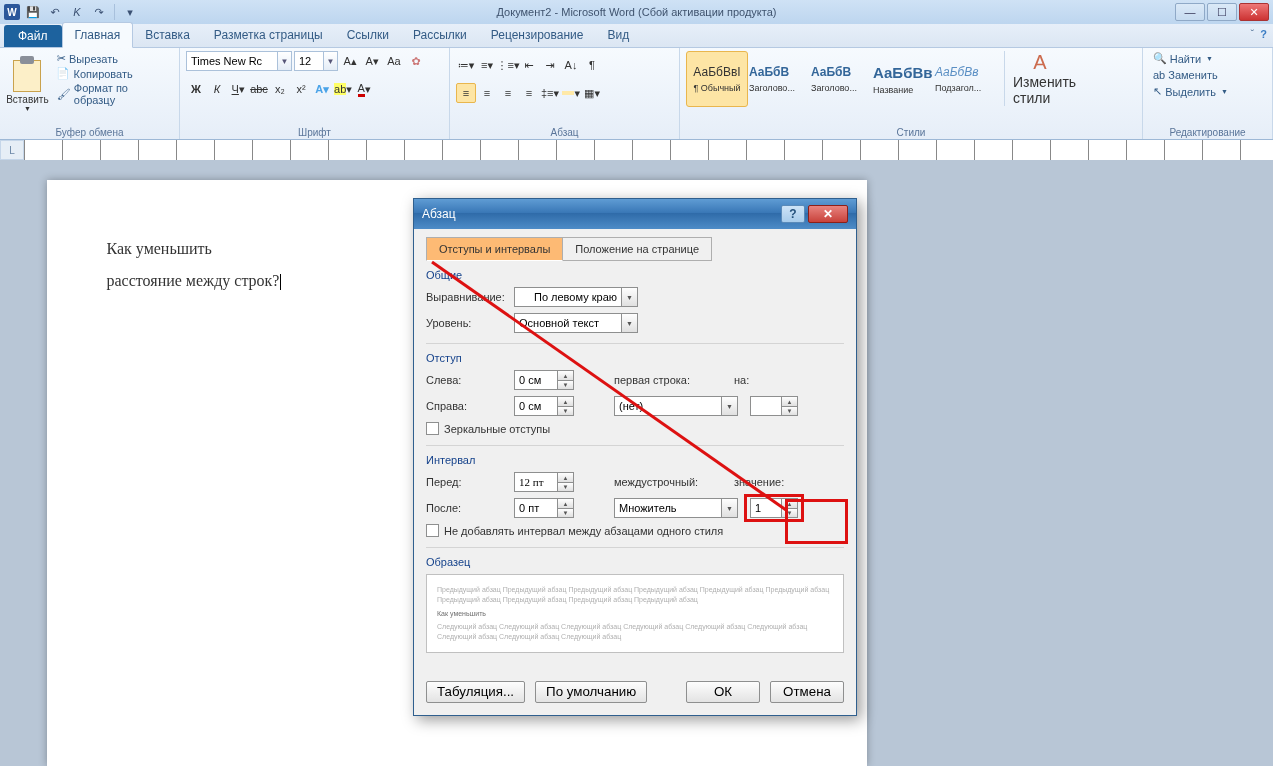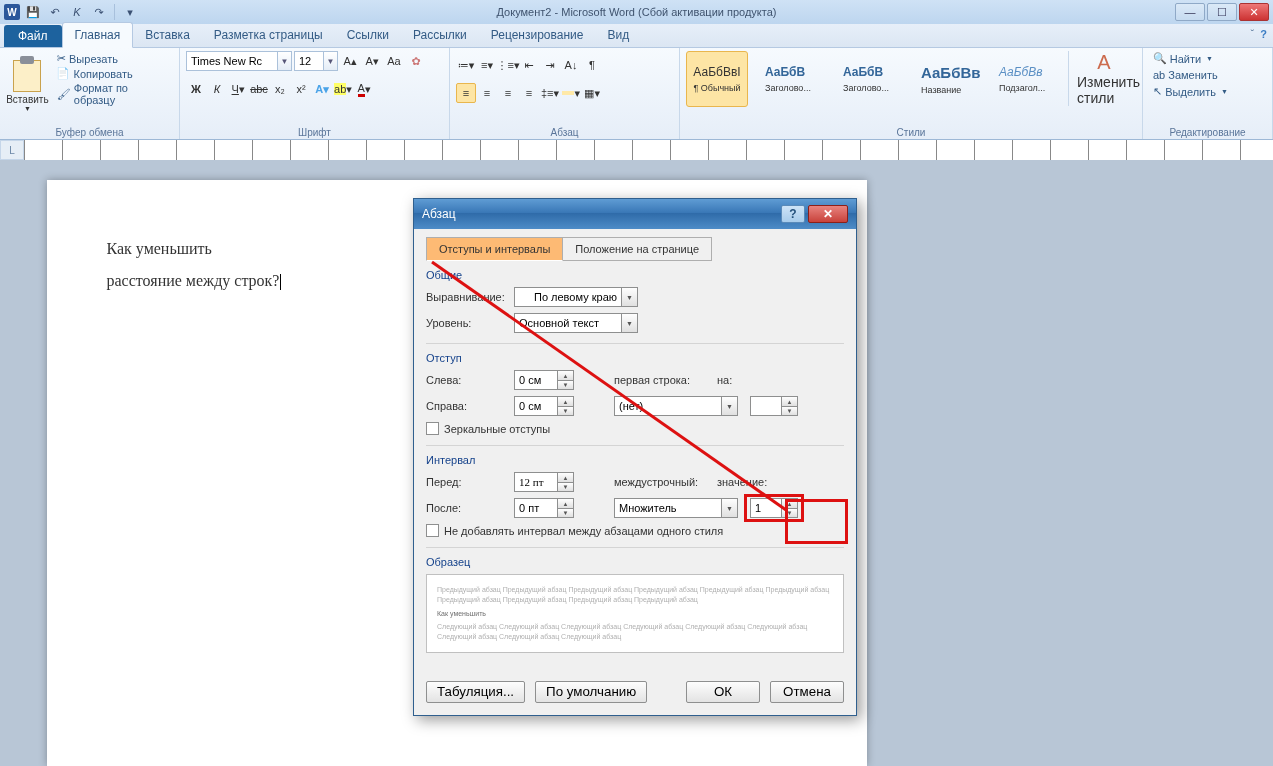--- a/index.html
+++ b/index.html
@@ -64,21 +64,21 @@
 
 .dlg-tabs{display:flex;margin-bottom:8px}
 .dlg-tab{padding:5px 12px;border:1px solid #aeaeae;background:#f0f0f0;cursor:pointer;position:relative}
 .dlg-tab.active{background:#fdba74;border-bottom-color:#fff;z-index:2}
 .dlg-tab+.dlg-tab{margin-left:-1px}
 
 .grp{margin-bottom:10px}
 .grp-title{color:#15428b;margin-bottom:6px}
 .frow{display:flex;align-items:center;margin-bottom:6px}
 .frow label{width:88px}
-.frow .rlabel{width:103px}
+.frow .rlabel{width:120px}
 .sel{display:flex;align-items:center}
 .sel input,.sel select{height:20px;border:1px solid #8e8f8f;padding:0 4px;font-size:11px}
 .selbtn{width:16px;height:20px;border:1px solid #8e8f8f;border-left:none;background:linear-gradient(#fefefe,#e0e0e0);display:flex;align-items:center;justify-content:center;font-size:7px;color:#555}
 .spin{display:flex;flex-direction:column}
 .spin div{width:16px;height:10px;border:1px solid #8e8f8f;border-left:none;background:linear-gradient(#fefefe,#e0e0e0);display:flex;align-items:center;justify-content:center;font-size:6px;color:#555}
 .spin div:first-child{border-bottom:none}
 .chk{width:13px;height:13px;border:1px solid #8e8f8f;margin-right:5px;background:#fff}
 .divline{border:none;border-top:1px solid #d4d4d4;margin:2px 0 8px}
 
 .preview{border:1px solid #c0c0c0;background:#fff;padding:10px;font-size:7px;color:#b0b0b0;line-height:1.4}
@@ -219,21 +219,21 @@
         <div class="tbtn">‡≡▾</div>
         <div class="tbtn"><span class="swatch" style="background:#ffe9a8;display:inline-block"></span>▾</div>
         <div class="tbtn">▦▾</div>
       </div>
     </div>
     <div class="rgroup-label">Абзац</div>
   </div>
 
   <div class="rgroup" style="flex:1">
     <div class="rgroup-inner">
-      <div id="style-gallery" style="display:flex;gap:16px">
+      <div id="style-gallery" style="display:flex;gap:0">
           <div class="style-box sel">
             <div class="style-sample" style="color: rgb(51, 51, 51);">АаБбВвI</div>
             <div style="font-size: 9px;">¶ Обычный</div>
           </div>
           <div class="style-box">
             <div class="style-sample" style="color: rgb(51, 102, 153); font-weight: bold;">АаБбВ</div>
             <div style="font-size: 9px;">Заголово...</div>
           </div>
           <div class="style-box">
             <div class="style-sample" style="color: rgb(51, 102, 153); font-weight: bold;">АаБбВ</div>

